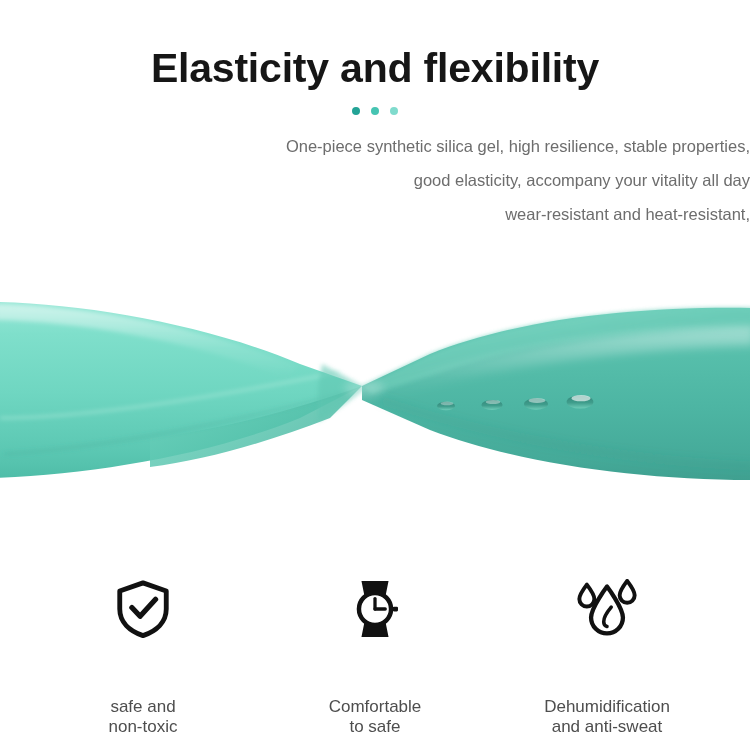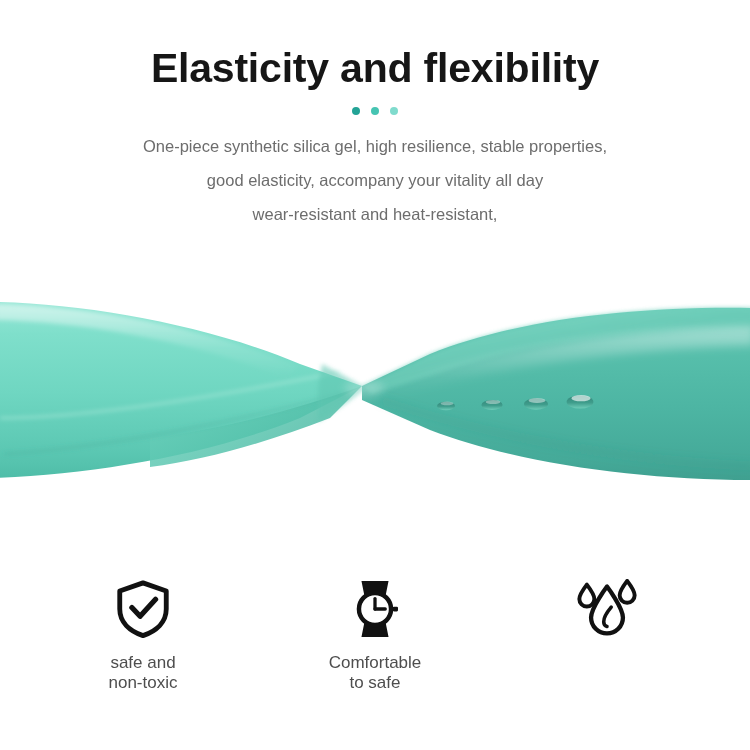--- a/index.html
+++ b/index.html
@@ -51,20 +51,21 @@
   .dot-1 { background: #23a396; }
   .dot-2 { background: #46c4b2; }
   .dot-3 { background: #80dbcd; }
 
   .subtitle {
     margin-top: 14px;
     color: #6d6d6d;
     font-size: 16.5px;
     line-height: 34px;
     font-weight: 400;
+    text-align: right;
   }
   .subtitle .sline { display: block; white-space: nowrap; }
 
   
   .product-stage {
     position: absolute;
     left: 0;
     top: 268px;
     width: 750px;
     height: 250px;
@@ -81,20 +82,21 @@
     height: 130px;
     display: flex;
     align-items: flex-start;
     justify-content: center;
   }
   .feature {
     width: 232px;
     display: flex;
     flex-direction: column;
     align-items: center;
+    gap: 44px;
   }
   .feature-icon {
     height: 62px;
     display: flex;
     align-items: center;
     justify-content: center;
   }
   .feature-icon svg { display: block; }
   .feature-label {
     margin-top: 13px;
@@ -306,18 +308,20 @@
           <path d="M56.5 2 C56.5 2 48.5 12.5 48.5 17.3 C48.5 21.9 52.1 25.4 56.5 25.4
                    C60.9 25.4 64.5 21.9 64.5 17.3 C64.5 12.5 56.5 2 56.5 2 Z" fill="none" stroke="#111111" stroke-width="4.2" stroke-linejoin="round"></path>
 
           <path d="M35 8 C35 8 18 30.5 18 41 C18 50.4 25.6 58 35 58
                    C44.4 58 52 50.4 52 41 C52 30.5 35 8 35 8 Z" fill="none" stroke="#111111" stroke-width="4.6" stroke-linejoin="round"></path>
 
           <path d="M39.5 30 C39.5 30 31.5 39.5 31.5 45.5 C31.5 48.3 33 50 35 50.6" fill="none" stroke="#111111" stroke-width="3.8" stroke-linecap="round" stroke-linejoin="round"></path>
         </svg>
       </div>
       <div class="feature-label">
+        <span class="lline">Dehumidification</span>
+        <span class="lline">and anti-sweat</span>
       </div>
     </div>
 
   </div>
 
 </div>
 
 </body></html>

